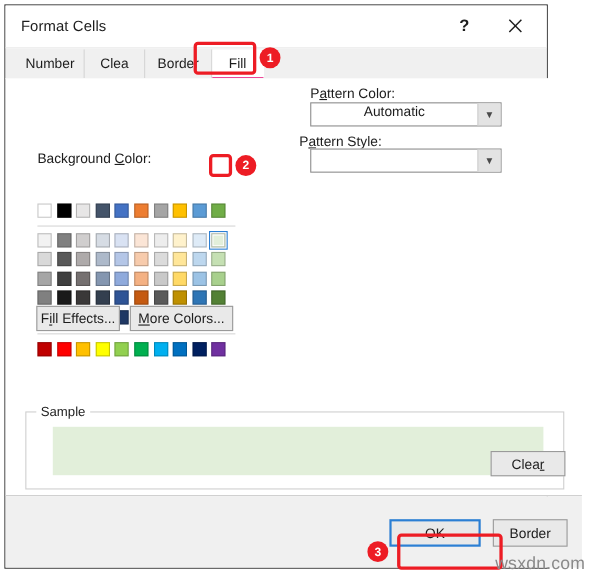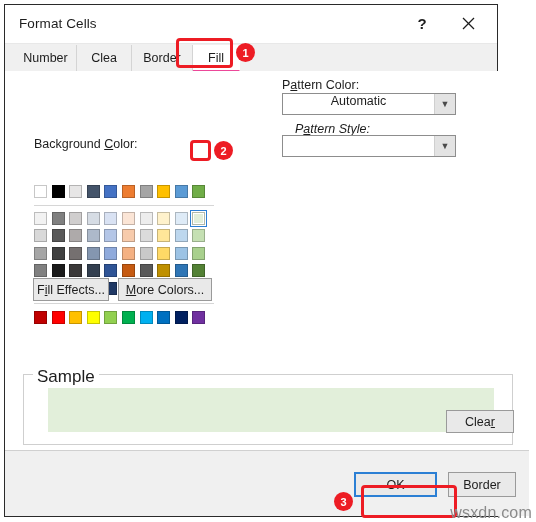--- a/index.html
+++ b/index.html
@@ -190,21 +190,21 @@
     height: 71px;
     border: 1px solid #cfcfcf;
     box-sizing: border-box;
   }
   .group-legend {
     position: absolute;
     left: 9px;
     top: -8px;
     background: #ffffff;
     padding: 0 4px;
-    font-size: 17px;
+    font-size: 12px;
     color: #1d1d1d;
   }
   .sample-swatch {
     position: absolute;
     left: 24px;
     top: 13px;
     width: 446px;
     height: 44px;
     background: #e2efda;
   }
@@ -379,21 +379,21 @@
     <div class="btn" style="left:28px; top:207px; width:76px; height:23px;">F<u>i</u>ll Effects...</div>
 
     <div class="btn" style="left:113px; top:207px; width:94px; height:23px;"><u>M</u>ore Colors...</div>
 
     <div class="field-label" style="left:277px; top:7px;">P<u>a</u>ttern Color:</div>
     <div class="combo" style="left:277px; top:22px; width:174px;">
       <span class="cval">Automatic</span>
       <span class="carrow">▼</span>
     </div>
 
-    <div class="field-label" style="left:290px; top:51px;font-style:italic;">P<u>a</u>ttern Style:</div>
+    <div class="field-label" style="left:267px; top:51px;">P<u>a</u>ttern Style:</div>
     <div class="combo" style="left:277px; top:64px; width:174px;">
       <span class="cval"></span>
       <span class="carrow">▼</span>
     </div>
 
     <div class="groupbox">
       <div class="group-legend">Sample</div>
       <div class="sample-swatch" id="sample-swatch" style="background: rgb(226, 239, 218);"></div>
     </div>
   </div>

